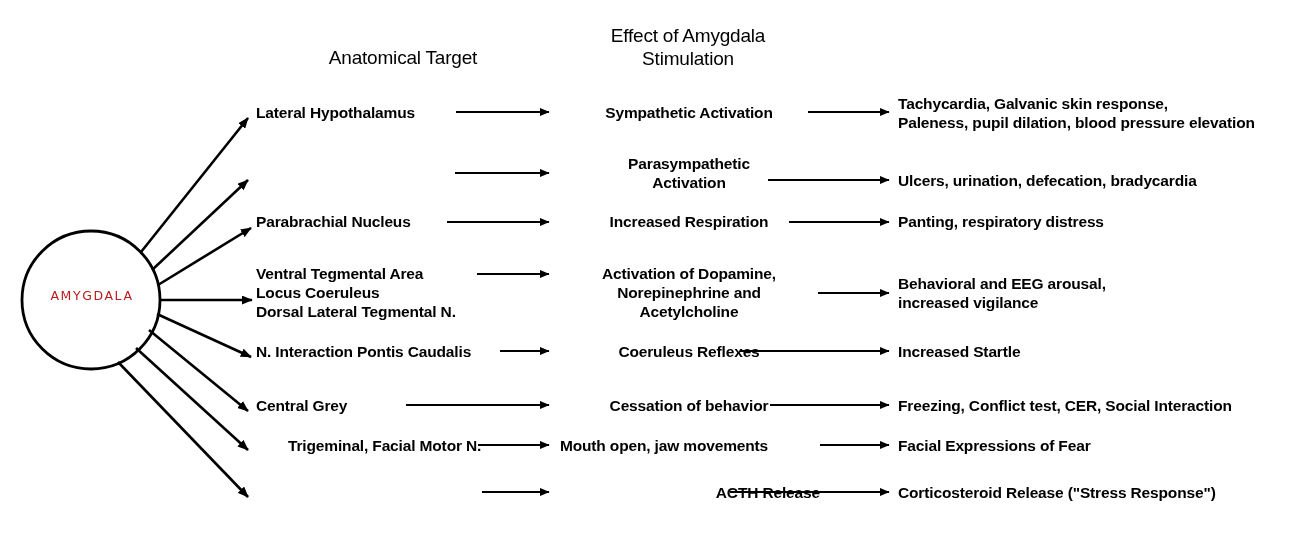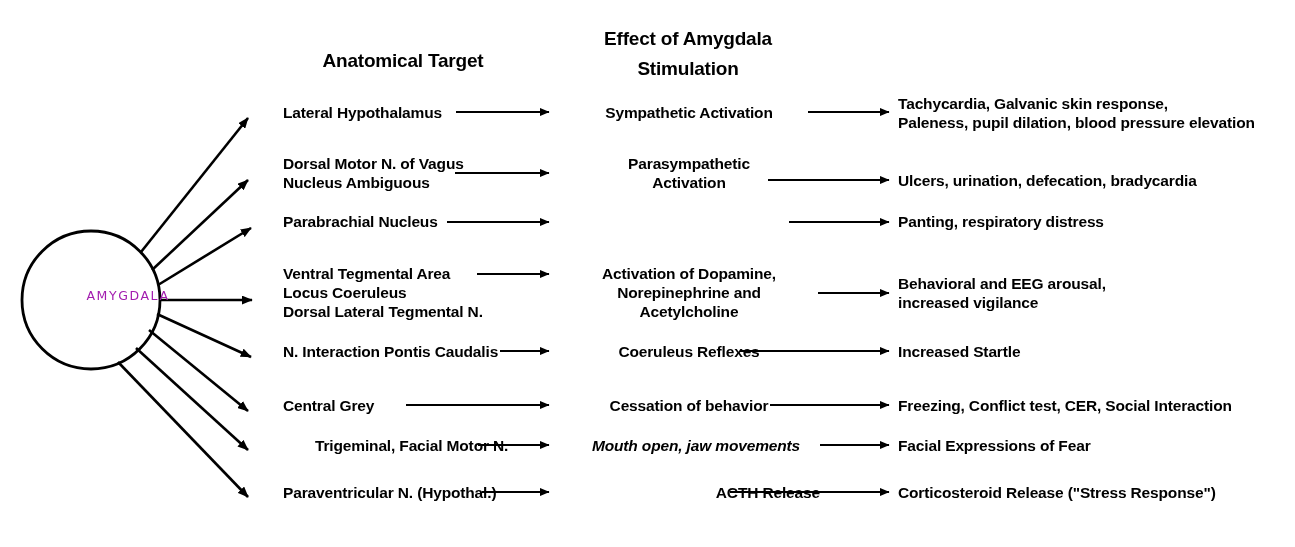--- a/index.html
+++ b/index.html
@@ -14,23 +14,23 @@
     height: 547px;
     background: #ffffff;
     overflow: hidden;
     font-family: "Liberation Sans", sans-serif;
     color: #000000;
   }
 
   
   .col-head {
     position: absolute;
-    font-weight: bold;
+    font-weight: normal;
     font-size: 19px;
-    line-height: 30px;
+    line-height: 23px;
     text-align: center;
     letter-spacing: -0.2px;
     white-space: pre-line;
   }
   #head-anatomical { left: 268px; top: 46px; width: 270px; }
   #head-effect     { left: 558px; top: 24px; width: 260px; }
   #head-behavior   { left: 880px; top: 24px; width: 360px; }
 
   
   #arrow-layer {
@@ -51,39 +51,38 @@
   #amygdala-label {
     position: absolute;
     left: 22px;
     top: 288px;
     width: 140px;
     text-align: center;
     font-family: "DejaVu Sans", sans-serif;
     font-size: 12.5px;
     letter-spacing: 1.6px;
     font-weight: 400;
-    color: #a21caf;
-    margin-left: 36px;
+    color: #b91c1c;
   }
 
   
   .cell {
     position: absolute;
     font-size: 15.5px;
     line-height: 19px;
     font-weight: bold;
     letter-spacing: -0.15px;
     white-space: pre-line;
   }
   .cell.target   { text-align: left; }
   .cell.effect   { text-align: center; }
   .cell.behavior { text-align: left; }
 
   
-  .target   { left: 283px; }
+  .target   { left: 256px; }
   
   .effect   { left: 558px; width: 262px; }
   
   .behavior { left: 898px; width: 400px; }
 </style>
 </head>
 <body>
 
 <div id="page">
 
@@ -131,47 +130,45 @@
     <line class="thin" x1="730" y1="492" x2="889" y2="492" marker-end="url(#ah-sm)"></line>
   </svg>
 
   <div id="amygdala-label">AMYGDALA</div>
 
   <div class="cell target" style="top:103px;">Lateral Hypothalamus</div>
   <div class="cell effect" style="top:103px;">Sympathetic Activation</div>
   <div class="cell behavior" style="top:94px;">Tachycardia, Galvanic skin response,
 Paleness, pupil dilation, blood pressure elevation</div>
 
-  <div class="cell target" style="top:154px;">Dorsal Motor N. of Vagus
-Nucleus Ambiguous</div>
   <div class="cell effect" style="top:154px;">Parasympathetic
 Activation</div>
   <div class="cell behavior" style="top:171px;">Ulcers, urination, defecation, bradycardia</div>
 
   <div class="cell target" style="top:212px;">Parabrachial Nucleus</div>
+  <div class="cell effect" style="top:212px;">Increased Respiration</div>
   <div class="cell behavior" style="top:212px;">Panting, respiratory distress</div>
 
   <div class="cell target" style="top:264px;">Ventral Tegmental Area
 Locus Coeruleus
 Dorsal Lateral Tegmental N.</div>
   <div class="cell effect" style="top:264px;">Activation of Dopamine,
 Norepinephrine and
 Acetylcholine</div>
   <div class="cell behavior" style="top:274px;">Behavioral and EEG arousal,
 increased vigilance</div>
 
   <div class="cell target" style="top:342px;">N. Interaction Pontis Caudalis</div>
   <div class="cell effect" style="top:342px;">Coeruleus Reflexes</div>
   <div class="cell behavior" style="top:342px;">Increased Startle</div>
 
   <div class="cell target" style="top:396px;">Central Grey</div>
   <div class="cell effect" style="top:396px;">Cessation of behavior</div>
   <div class="cell behavior" style="top:396px;">Freezing, Conflict test, CER, Social Interaction</div>
 
   <div class="cell target" style="top:436px;margin-left:32px;">Trigeminal, Facial Motor N.</div>
-  <div class="cell effect" style="top:436px; width:272px; left:560px;font-style:italic;">Mouth open, jaw movements</div>
+  <div class="cell effect" style="top:436px; width:272px; left:528px;">Mouth open, jaw movements</div>
   <div class="cell behavior" style="top:436px;">Facial Expressions of Fear</div>
 
-  <div class="cell target" style="top:483px;">Paraventricular N. (Hypothal.)</div>
   <div class="cell effect" style="top:483px; text-align:right; left:558px;">ACTH Release</div>
   <div class="cell behavior" style="top:483px;">Corticosteroid Release ("Stress Response")</div>
 
 </div>
 
 </body></html>

